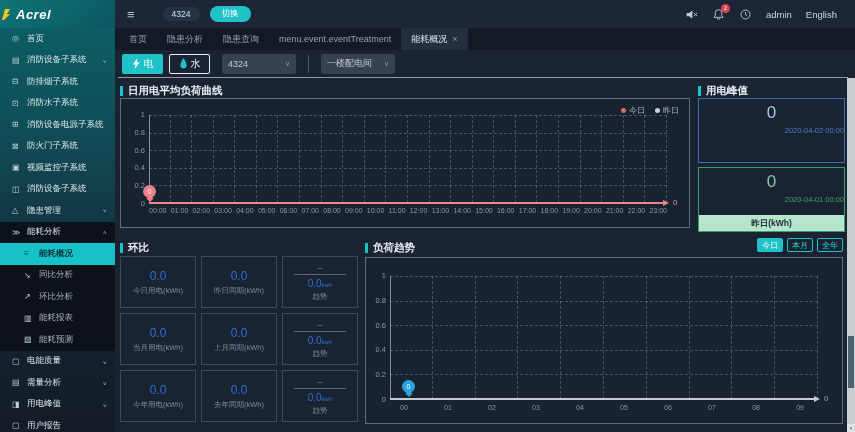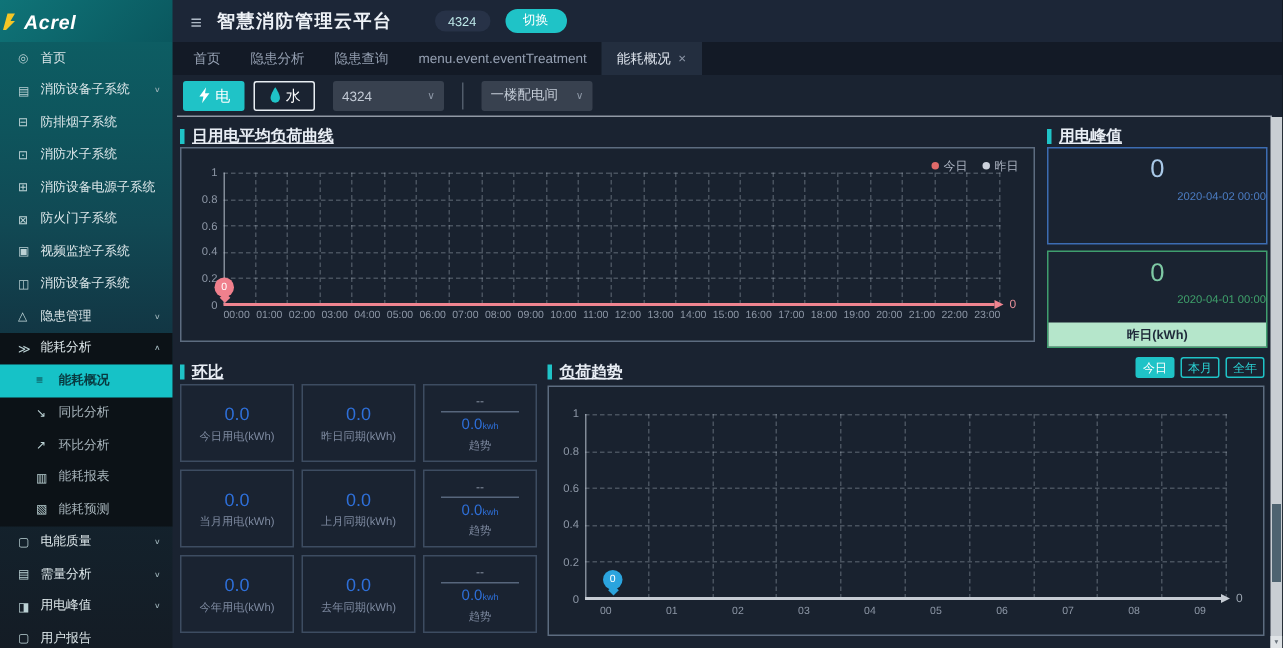--- a/index.html
+++ b/index.html
@@ -47,21 +47,21 @@
   .f-btn svg{width:9px;height:11px;}
   .f-btn.solid{background:#1fc3c7;color:#fff;}
   .f-btn.ghost{background:transparent;border:1px solid #e8eef3;color:#fff;}
   .f-select{width:74px;height:20px;background:#38414f;border-radius:2px;display:flex;align-items:center;justify-content:space-between;padding:0 6px;color:#c3cbd6;font-size:9px;cursor:pointer;margin-left:6px;}
   .f-car{color:#8d97a6;font-size:7px;}
   .f-car:before{content:"\2228";}
   .f-sep{width:1px;height:18px;background:#515c6b;margin-left:6px;}
   .hr-line{position:absolute;left:118px;top:77px;width:730px;height:1px;background:#b9c2cc;opacity:.75;}
 
   
-  .p-title{position:absolute;color:#e8edf4;font-size:10.5px;font-weight:bold;display:flex;align-items:center;gap:5px;text-decoration:underline;}
+  .p-title{position:absolute;color:#e8edf4;font-size:10.5px;font-weight:bold;display:flex;align-items:center;gap:5px;}
   .p-title:before{content:"";width:3px;height:10px;background:#1fc3c7;display:inline-block;}
   .box{position:absolute;border:1px solid #5d6c80;background:#19222f;}
 
   
   .ylabs{position:absolute;display:flex;flex-direction:column;justify-content:space-between;align-items:flex-end;}
   .yt{color:#8d97a6;font-size:7.5px;line-height:9px;}
   .xlabs{position:absolute;display:flex;justify-content:space-between;}
   .xt{color:#8d97a6;font-size:7px;white-space:nowrap;}
   .cols{position:absolute;display:flex;}
   .cols i{flex:1;border-right:1px dashed rgba(210,220,232,.26);}
@@ -128,23 +128,45 @@
 <div class="app">
 
   <div class="header">
     <div class="logo">
       <svg width="12" height="13" viewBox="0 0 12 13">
           <path d="M2 12 L5 1 L10 1 L7 6 L10 6 L4 12 Z" fill="#f4c626"></path>
         </svg>
       <span class="logo-text">Acrel</span>
     </div>
     <span class="ham"></span>
-    <span class="h-title">智慧消防管理云平台</span>
     <span class="h-badge">4324</span>
     <span class="h-switch">切换</span>
+    <div class="h-right">
+      <span class="h-ico">
+        <svg viewBox="0 0 16 16">
+            <path d="M2 6h3l4-3v10l-4-3H2z" fill="#c3cbd8"></path>
+            <path d="M11 6l4 4M15 6l-4 4" stroke="#c3cbd8" stroke-width="1.2"></path>
+          </svg>
+      </span>
+      <span class="h-ico">
+        <svg viewBox="0 0 16 16">
+            <path d="M8 2a4 4 0 0 0-4 4v3l-1.5 2.5h11L12 9V6a4 4 0 0 0-4-4z" fill="none" stroke="#c3cbd8" stroke-width="1.1"></path>
+            <path d="M6.5 12.5a1.5 1.5 0 0 0 3 0" stroke="#c3cbd8" fill="none" stroke-width="1.1"></path>
+          </svg>
+        <span class="bell-badge">2</span>
+      </span>
+      <span class="h-ico">
+        <svg viewBox="0 0 16 16">
+            <circle cx="8" cy="8" r="5.5" stroke="#c3cbd8" fill="none" stroke-width="1.1"></circle>
+            <path d="M8 5v3l2 1.5" stroke="#c3cbd8" fill="none" stroke-width="1.1"></path>
+          </svg>
+      </span>
+      <span class="h-user">admin</span>
+      <span class="h-lang">English</span>
+    </div>
   </div>
 
   <div class="sidebar">
     <div>
 
         <div class="s-item">
           <i class="s-ico">◎</i>
           <span class="s-label">首页</span>
           <span class="s-chev"></span>
         </div>

